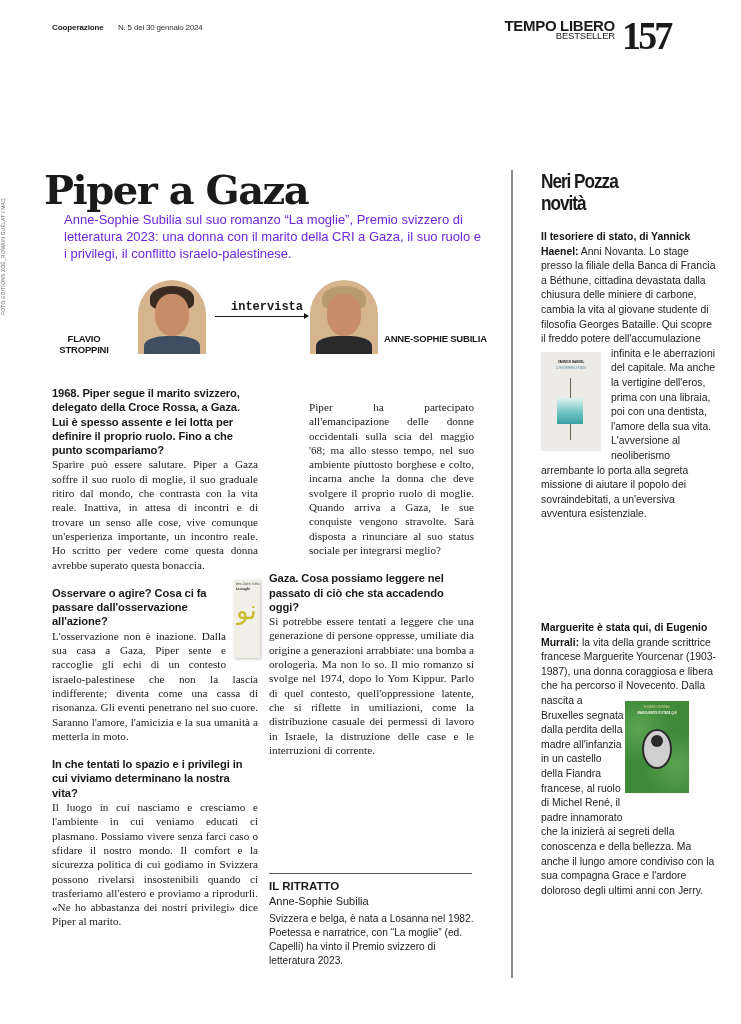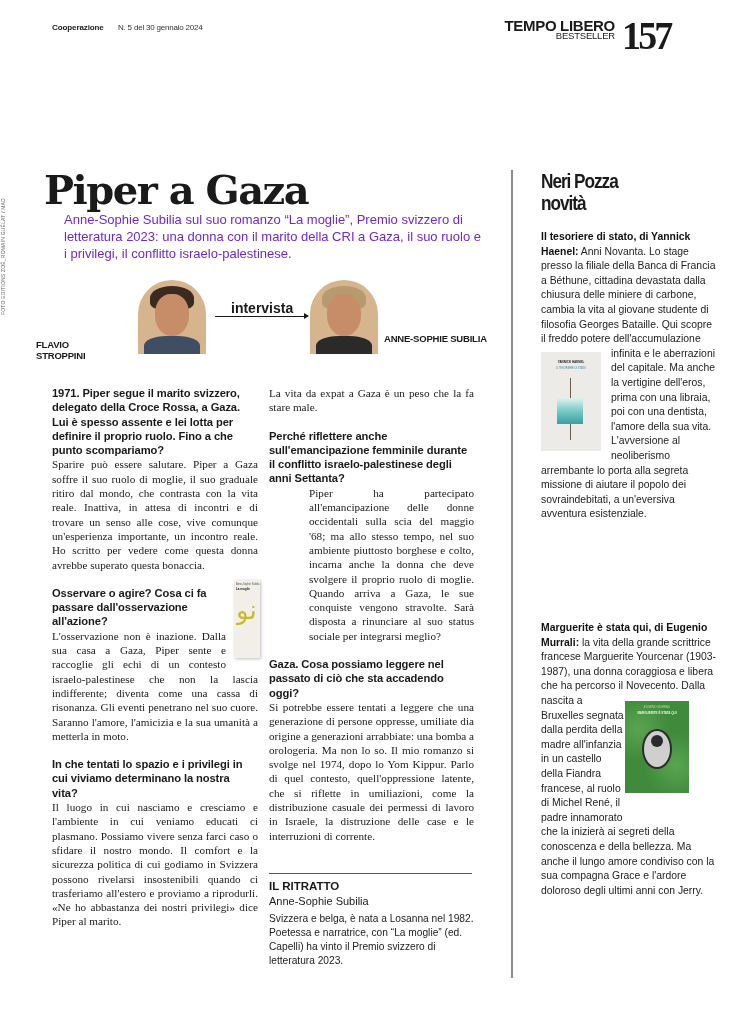--- a/index.html
+++ b/index.html
@@ -30,23 +30,23 @@
   .portrait .hair { position: absolute; left: 12px; top: 6px; width: 44px; height: 24px; border-radius: 50% 50% 30% 30%; }
   .portrait .body { position: absolute; left: 6px; top: 56px; width: 56px; height: 24px; border-radius: 40% 40% 0 0; }
   .p1 { left: 138px; top: 280px; }
   .p1 .hair { background: #3a2a1f; }
   .p1 .body { background: #3f4e63; }
   .p2 { left: 310px; top: 280px; }
   .p2 .hair { background: #b89a70; }
   .p2 .body { background: #2a2a2a; }
 
   .name-lbl { font-family: "Liberation Sans", sans-serif; font-weight: bold; font-size: 9.5px; line-height: 11px; letter-spacing: -0.2px; }
-  .n1 { left: 36px; top: 333px; width: 80px; text-align: left; margin-top: 6px; }
+  .n1 { left: 44px; top: 333px; width: 80px; text-align: center; }
   .n2 { left: 384px; top: 333px; }
-  .interv-lbl { left: 231px; top: 300px; font-family: Liberation Sans, sans-serif; font-weight: bold; font-size: 14px; }
+  .interv-lbl { left: 231px; top: 300px; font-family: Liberation Mono, monospace; font-weight: bold; font-size: 12px; }
   .arrow-line { left: 215px; top: 316px; width: 93px; height: 1px; background: #1a1a1a; }
   .arrow-head { left: 304px; top: 313px; width: 0; height: 0; border-left: 5px solid #1a1a1a; border-top: 3.5px solid transparent; border-bottom: 3.5px solid transparent; }
 
   
   .col { font-size: 11.2px; line-height: 14.3px; color: #1a1a1a; }
   .col p { text-align: justify; }
   .q { font-family: "Liberation Sans", sans-serif; font-weight: bold; font-size: 11.2px; line-height: 14.3px; letter-spacing: -0.1px; }
   .c1 { left: 52px; top: 386px; width: 206px; }
   .c2 { left: 269px; top: 386px; width: 205px; }
 
@@ -114,41 +114,39 @@
 <div class="abs arrow-line"></div>
 <div class="abs arrow-head"></div>
 <div class="abs portrait p2">
   <div class="hair"></div>
   <div class="face"></div>
   <div class="body"></div>
 </div>
 <div class="abs name-lbl n2">ANNE-SOPHIE SUBILIA</div>
 
 <div class="abs col c1">
-  <div class="q">1971. Piper segue il marito svizzero, delegato della Croce Rossa, a Gaza. Lui è spesso assente e lei lotta per definire il proprio ruolo. Fino a che punto scompariamo?</div>
+  <div class="q">1968. Piper segue il marito svizzero, delegato della Croce Rossa, a Gaza. Lui è spesso assente e lei lotta per definire il proprio ruolo. Fino a che punto scompariamo?</div>
   <p>Sparire può essere salutare. Piper a Gaza soffre il suo ruolo di moglie, il suo graduale ritiro dal mondo, che contrasta con la vita reale. Inattiva, in attesa di incontri e di trovare un senso alle cose, vive comunque un'esperienza importante, un incontro reale. Ho scritto per vedere come questa donna avrebbe superato questa bonaccia.</p>
   <div class="gap"></div>
   <div class="wrapR"></div>
   <div class="q">Osservare o agire? Cosa ci fa passare dall'osservazione all'azione?</div>
   <p>L'osservazione non è inazione. Dalla sua casa a Gaza, Piper sente e raccoglie gli echi di un contesto israelo-palestinese che non la lascia indifferente; diventa come una cassa di risonanza. Gli eventi penetrano nel suo cuore. Saranno l'amore, l'amicizia e la sua umanità a metterla in moto.</p>
   <div class="gap"></div>
   <div class="q">In che tentati lo spazio e i privilegi in cui viviamo determinano la nostra vita?</div>
   <p>Il luogo in cui nasciamo e cresciamo e l'ambiente in cui veniamo educati ci plasmano. Possiamo vivere senza farci caso o sfidare il nostro mondo. Il comfort e la sicurezza politica di cui godiamo in Svizzera possono rivelarsi insostenibili quando ci trasferiamo all'estero e proviamo a riprodurli. «Ne ho abbastanza dei nostri privilegi» dice Piper al marito.</p>
 </div>
 
 <div class="abs book1">
   <span class="b-auth">Anne-Sophie Subilia</span>
   <span class="b-title">La moglie</span>
   <span class="glyph">نو</span>
 </div>
 
 <div class="abs col c2">
-  <p>La vita da expat a Gaza è un peso che la fa stare male.</p>
   <div class="gap"></div>
-  <div class="q">Perché riflettere anche sull'emancipazione femminile durante il conflitto israelo-palestinese degli anni Settanta?</div>
   <div class="wrapL" style="margin-top:56px;"></div>
   <p>Piper ha partecipato all'emancipazione delle donne occidentali sulla scia del maggio '68; ma allo stesso tempo, nel suo ambiente piuttosto borghese e colto, incarna anche la donna che deve svolgere il proprio ruolo di moglie. Quando arriva a Gaza, le sue conquiste vengono stravolte. Sarà disposta a rinunciare al suo status sociale per integrarsi meglio?</p>
   <div class="gap"></div>
   <div class="q">Gaza. Cosa possiamo leggere nel passato di ciò che sta accadendo oggi?</div>
   <p>Si potrebbe essere tentati a leggere che una generazione di persone oppresse, umiliate dia origine a generazioni arrabbiate: una bomba a orologeria. Ma non lo so. Il mio romanzo si svolge nel 1974, dopo lo Yom Kippur. Parlo di quel contesto, quell'oppressione latente, che si riflette in umiliazioni, come la distribuzione casuale dei permessi di lavoro in Israele, la distruzione delle case e le interruzioni di corrente.</p>
 </div>
 
 <div class="abs sep"></div>
 <div class="abs ritratto-h">IL RITRATTO</div>
 <div class="abs ritratto-n">Anne-Sophie Subilia</div>

